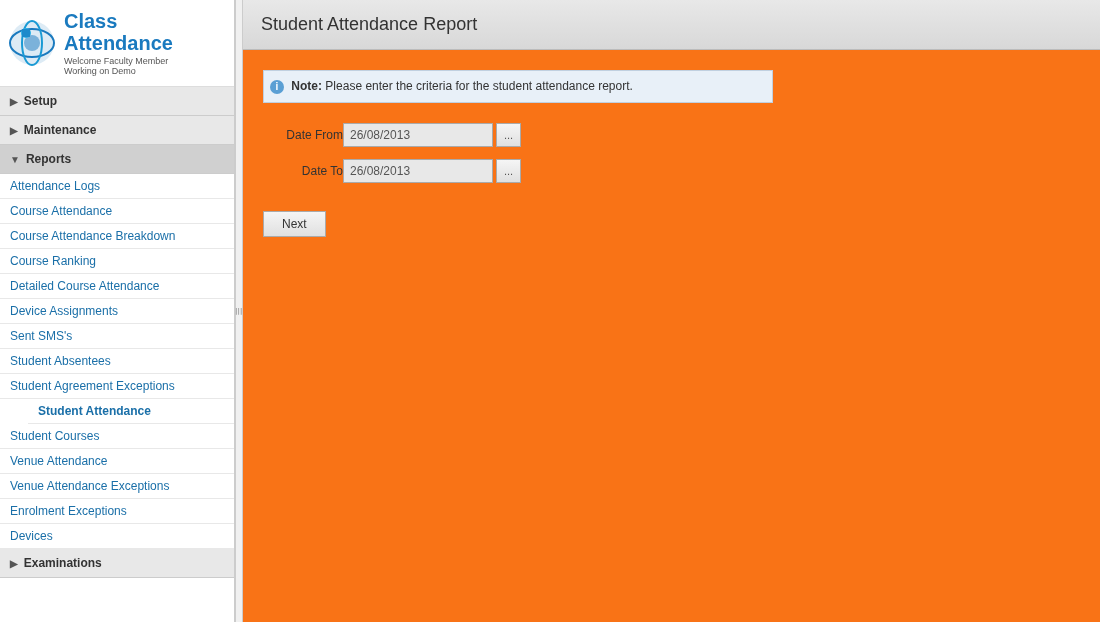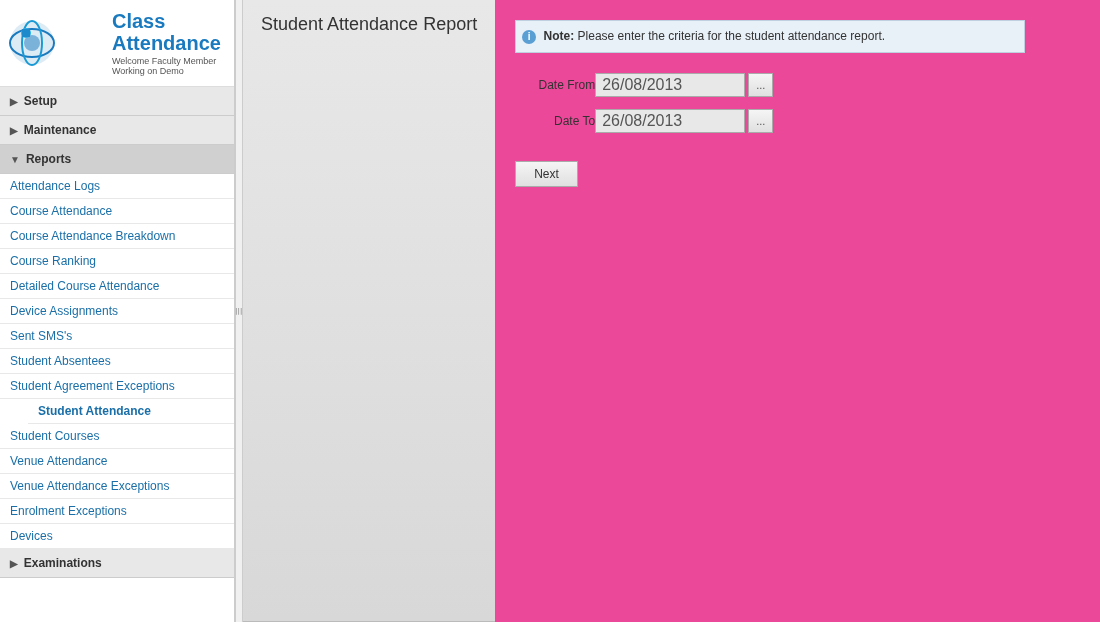--- a/index.html
+++ b/index.html
@@ -25,21 +25,21 @@
       background: #fff;
     }
 
     #logo-icon {
       width: 48px;
       height: 48px;
       margin-right: 8px;
       flex-shrink: 0;
     }
 
-    #app-title-block { display: flex; flex-direction: column; margin-left: 48px; }
+    #app-title-block { display: flex; flex-direction: column; }
     #app-title { font-size: 20px; font-weight: bold; color: #1a7abf; line-height: 1.1; }
     #app-subtitle { font-size: 9px; color: #555; text-align: left; margin-top: 2px; }
 
     
     #sidebar-scroll {
       flex: 1;
       overflow-y: auto;
       overflow-x: hidden;
     }
 
@@ -94,23 +94,23 @@
     #drag-handle::after {
       content: '≡';
       color: #aaa;
       font-size: 14px;
       transform: rotate(90deg);
     }
 
     
     #main {
       flex: 1;
-      background: #ec4899;
-      display: flex;
-      flex-direction: row;
+      background: #f97316;
+      display: flex;
+      flex-direction: column;
       height: 622px;
       overflow: auto;
     }
 
     #page-header {
       background: linear-gradient(to bottom, #e8e8e8, #d8d8d8);
       padding: 14px 18px;
       border-bottom: 1px solid #bbb;
     }
 
@@ -161,21 +161,21 @@
       color: #333;
       text-align: right;
       margin-right: 0;
     }
 
     .date-input {
       width: 150px;
       padding: 3px 6px;
       border: 1px solid #aaa;
       background: #e8e8e8;
-      font-size: 16px;
+      font-size: 12px;
       color: #555;
       height: 24px;
     }
 
     .date-btn {
       padding: 2px 7px;
       margin-left: 3px;
       background: linear-gradient(to bottom, #f5f5f5, #e0e0e0);
       border: 1px solid #aaa;
       cursor: pointer;

